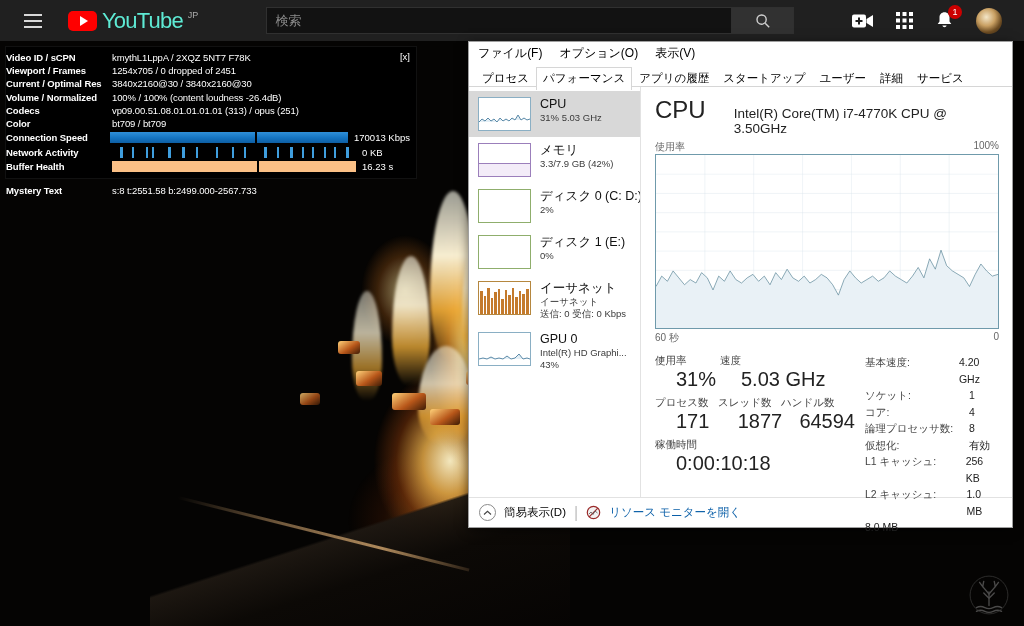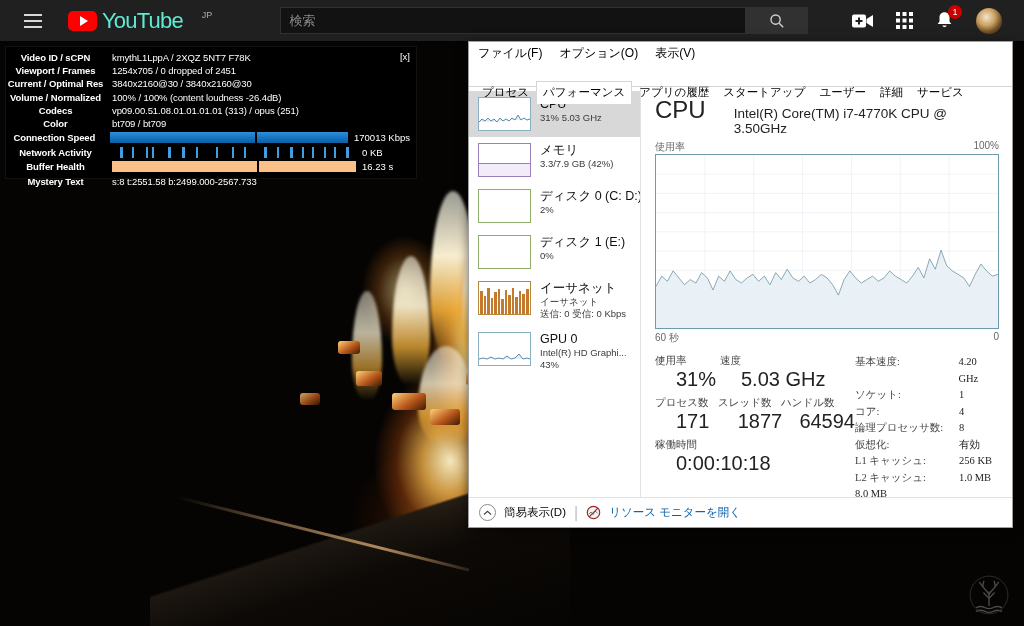--- a/index.html
+++ b/index.html
@@ -20,21 +20,21 @@
                justify-content: center; gap: 4px; margin-left: 10px; cursor: pointer; }
   #hamburger i { display: block; width: 18px; height: 2px; background: #d8d8d8; }
   #yt-logo { display: flex; align-items: flex-start; margin-left: 12px; cursor: pointer; }
   .yt-play { width: 29px; height: 20px; background: #ff0000; border-radius: 5px;
              display: flex; align-items: center; justify-content: center; margin-right: 5px; }
   .yt-play::after { content: ""; border-left: 8px solid #fff;
              border-top: 5px solid transparent; border-bottom: 5px solid transparent;
              margin-left: 2px; }
   .yt-word { color: #5eead4; font-size: 22px; font-weight: normal; letter-spacing: -0.8px;
              line-height: 20px; }
-  .yt-sup { color: #aaa; font-size: 9px; line-height: 9px; margin-left: 19px; margin-top: 0px; }
+  .yt-sup { color: #aaa; font-size: 9px; line-height: 9px; margin-left: 5px; margin-top: 0px; }
   #yt-search-wrap { display: flex; margin-left: 68px; }
   #yt-search-input {
     width: 466px; height: 27px; background: #121212; border: 1px solid #303030;
     color: #cfcfcf; font-size: 13px; padding: 0 8px; outline: none;
     font-family: "Liberation Sans", sans-serif;
   }
   #yt-search-input::placeholder { color: #8d8d8d; }
   #yt-search-btn {
     width: 62px; height: 27px; background: #313131; border: 1px solid #303030;
     border-left: none; display: flex; align-items: center; justify-content: center;
@@ -104,21 +104,21 @@
 
   
   #stats-overlay {
     position: absolute; left: 5px; top: 46px; width: 412px; height: 133px;
     background: #000000; color: #ffffff;
     font-family: "Liberation Sans", sans-serif; font-size: 10px;
     z-index: 15; padding: 4px 6px 3px 0;
     border: 1px solid #111;
   }
   .st-row { display: flex; align-items: center; height: 13.2px; }
-  .st-lab { width: 106px; text-align: center; padding-right: 7px; font-weight: bold;
+  .st-lab { width: 106px; text-align: left; padding-right: 7px; font-weight: bold;
             color: #ffffff; white-space: nowrap; font-size: 9.5px; letter-spacing: -0.1px; }
   .st-val { color: #ffffff; white-space: nowrap; font-size: 9.5px; letter-spacing: -0.1px; }
   .bar-row { display: flex; align-items: center; height: 14px; margin-top: 0.5px; }
   .bar-track { position: relative; width: 244px; height: 11px; background: #000;
                overflow: hidden; }
   .bar-blue { position: absolute; left: 0; top: 0; height: 11px; width: 100%;
               background: linear-gradient(to bottom, #2f8fd8 0%, #1473c0 55%, #0e5fa4 100%); }
   .bar-blue .gap { position: absolute; top: 0; height: 11px; width: 2px; background: #000; }
   .bar-orange { position: absolute; left: 0; top: 0; height: 11px; width: 100%;
                 background: #fbc086; }
@@ -146,21 +146,21 @@
   #tm-title-text { font-size: 12px; color: #000; }
   #tm-winbtns { margin-left: auto; display: flex; height: 30px; }
   .tm-wb { width: 38px; height: 30px; display: flex; align-items: center;
            justify-content: center; cursor: pointer; }
   #tm-menubar { height: 22px; display: flex; align-items: center; padding-left: 9px;
                 gap: 17px; font-size: 12px; color: #000; flex-shrink: 0; }
   #tm-menubar span { cursor: pointer; }
   #tm-tabs { height: 23px; display: flex; align-items: flex-end; padding-left: 6px;
              border-bottom: 1px solid #d6d6d6; flex-shrink: 0; }
   .tm-tab { font-size: 11.5px; padding: 3px 6px 4px; color: #000; cursor: pointer;
-            border: 1px solid transparent; border-bottom: none; position: relative; top: 18px; }
+            border: 1px solid transparent; border-bottom: none; position: relative; top: 4px; }
   .tm-tab.active { background: #fff; border-color: #d6d6d6; }
   #tm-body { flex: 1; display: flex; min-height: 0; }
 
   
   #tm-sidebar { width: 172px; border-right: 1px solid #e2e2e2; background: #fff;
                 overflow: hidden; padding-top: 4px; }
   .tm-side-item { display: flex; padding: 6px 5px 6px 9px; cursor: pointer; }
   .tm-side-item.selected { background: #d8d8d8; }
   .side-thumb { width: 53px; height: 34px; border: 1px solid #8aafc4; background: #fff;
                 flex-shrink: 0; margin-right: 9px; position: relative; overflow: hidden; }
@@ -176,21 +176,21 @@
   #det-graphlabels { display: flex; justify-content: space-between; margin-top: 4px;
                      font-size: 10px; color: #666; }
   #det-graph { position: relative; height: 175px; border: 1px solid #6f9aab;
                background: #fff; overflow: hidden; }
   #det-timelabels { display: flex; justify-content: space-between; margin-top: 2px;
                     font-size: 10px; color: #666; }
   #det-stats { display: flex; margin-top: 9px; }
   #stats-left { width: 200px; }
   .sl-labels { display: flex; font-size: 10.5px; color: #444; }
   .sl-values { display: flex; font-size: 20px; color: #222; margin-bottom: 5px; margin-left: 21px; }
-  #stats-right { flex: 1; font-family: Liberation Serif, serif; }
+  #stats-right { margin-left: 10px; flex: 1; }
   .sr-row { display: flex; font-size: 10.5px; color: #444; line-height: 16.5px; }
   .sr-key { width: 104px; }
   .sr-val { color: #222; }
 
   #tm-footer { height: 30px; border-top: 1px solid #e2e2e2; display: flex;
                align-items: center; padding-left: 10px; gap: 8px; flex-shrink: 0;
                background: #fff; }
   .foot-link { font-size: 11.5px; color: #000; cursor: pointer; }
   .foot-sep { color: #c0c0c0; }
   #foot-res { color: #0a5fa8; }
@@ -299,21 +299,21 @@
     <div class="bar-row">
       <span class="st-lab">Buffer Health</span>
       <span class="bar-track">
         <span class="bar-orange">
             <span class="gap" style="left:145px"></span>
           </span>
       </span>
       <span class="bar-cap">16.23 s</span>
     </div>
 
-    <div class="st-row" style="margin-top:1px">
+    <div class="st-row" style="margin-top:10px">
       <span class="st-lab">Mystery Text</span>
       <span class="st-val">s:8 t:2551.58 b:2499.000-2567.733</span>
     </div>
   </div>
 
   <div id="yt-header">
     <div id="hamburger">
       <i></i>
         <i></i>
         <i></i>

